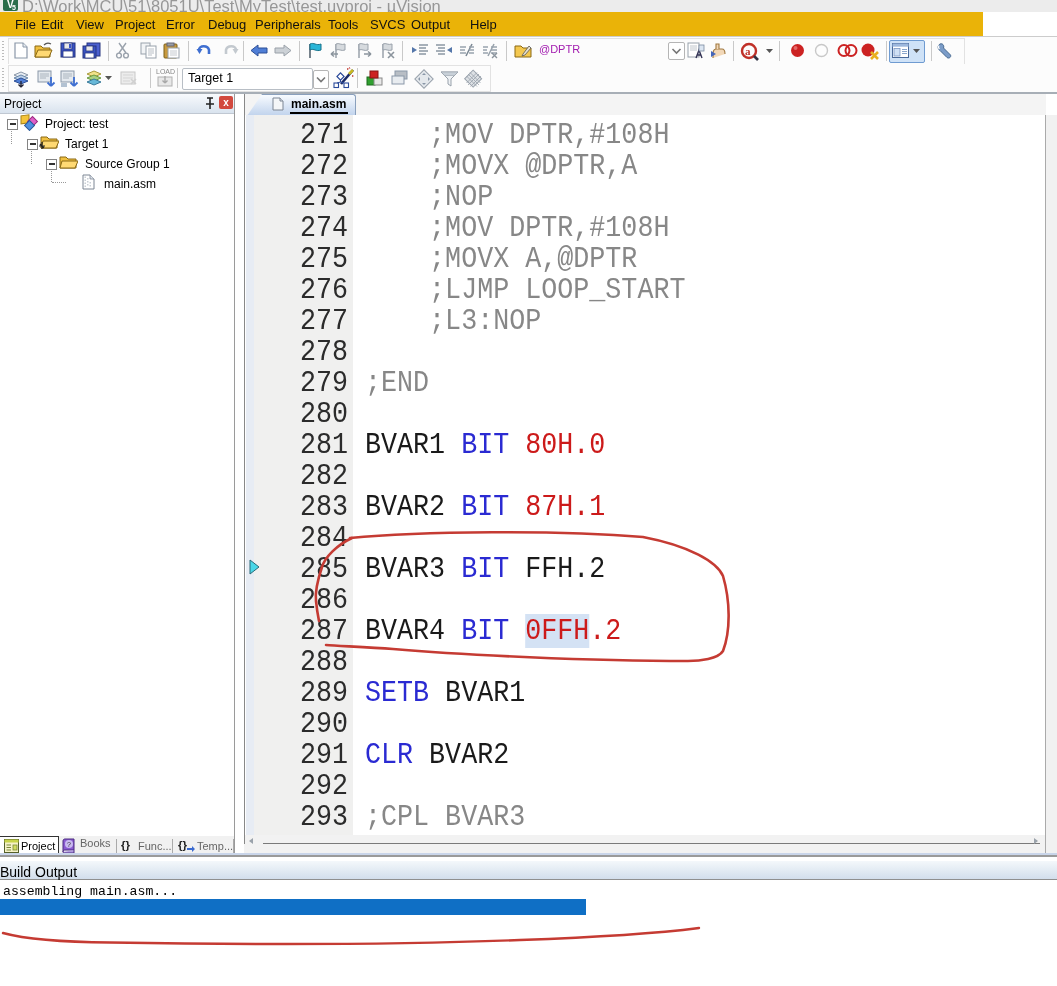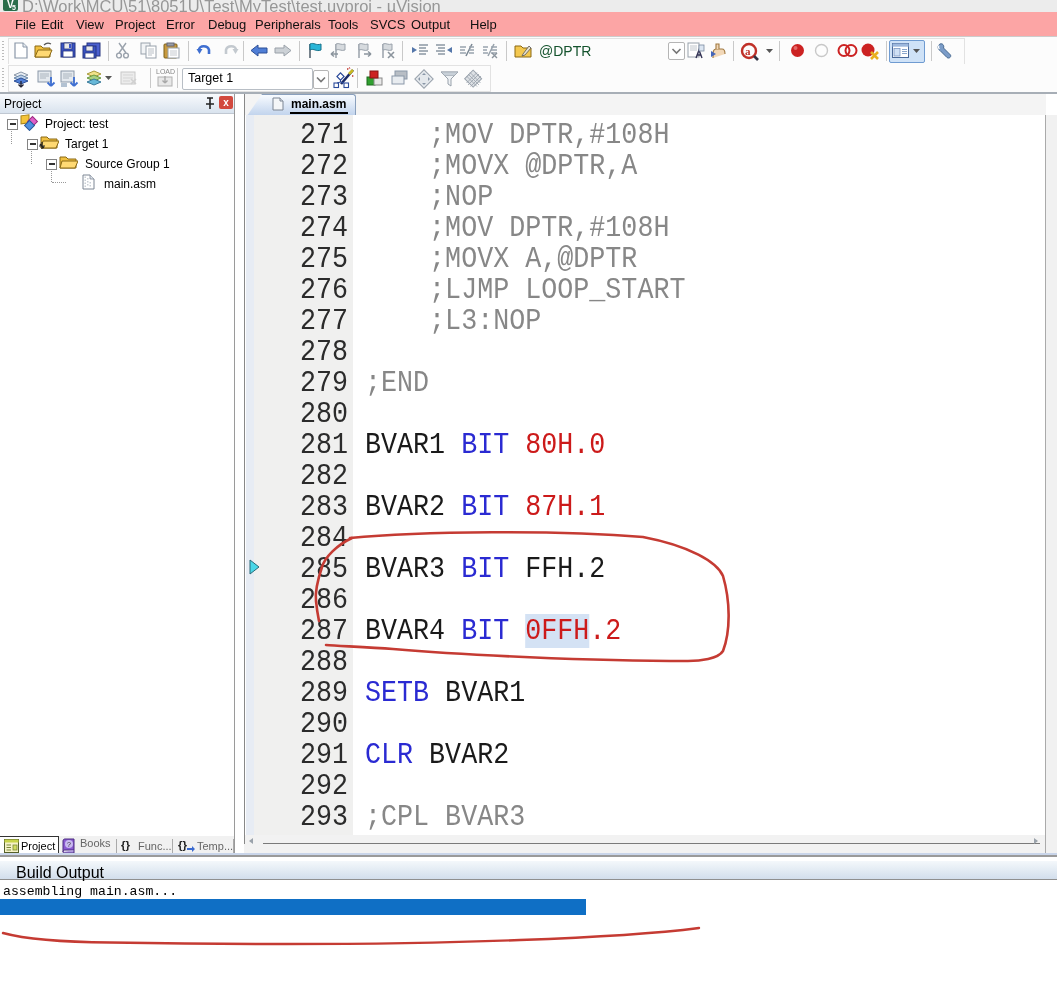--- a/index.html
+++ b/index.html
@@ -21,21 +21,21 @@
 
 <div class="abs" style="left:0;top:0;width:1057px;height:12px;background:#ececec;overflow:hidden;">
   <svg class="abs" style="left:3px;top:-3px" width="16" height="15" viewBox="0 0 16 15">
     <rect x="0" y="0" width="15" height="14" rx="2" fill="#2a6e4b"></rect>
     <text x="4" y="11" font-size="10" font-weight="bold" fill="#fff" font-family="Liberation Sans">V</text>
     <text x="9" y="13" font-size="7" font-weight="bold" fill="#fff" font-family="Liberation Sans">5</text>
   </svg>
   <div class="abs" style="left:22px;top:-3px;font-size:16.5px;color:#979797;white-space:nowrap;">D:\Work\MCU\51\8051U\Test\MyTest\test.uvproj - µVision</div>
 </div>
 
-<div class="abs" style="left:0;top:12px;width:1057px;height:24px;background:#fca5a5;font-size:13px;color:#111;">
+<div class="abs" style="left:0;top:12px;width:983px;height:24px;background:#eab308;font-size:13px;color:#111;">
   <span class="abs" style="left:15px;top:5px">File</span>
   <span class="abs" style="left:41px;top:5px">Edit</span>
   <span class="abs" style="left:76px;top:5px">View</span>
   <span class="abs" style="left:115px;top:5px">Project</span>
   <span class="abs" style="left:166px;top:5px">Error</span>
   <span class="abs" style="left:208px;top:5px">Debug</span>
   <span class="abs" style="left:255px;top:5px">Peripherals</span>
   <span class="abs" style="left:328px;top:5px">Tools</span>
   <span class="abs" style="left:370px;top:5px">SVCS</span>
   <span class="abs" style="left:411px;top:5px">Output</span>
@@ -152,21 +152,21 @@
       <path d="M2 5 L7 5 M2 8 L6 8 M2 11 L7 11"></path>
       <path d="M10 5 L16 5 M10 8 L16 8 M10 11 L16 11"></path>
     </g>
     <path d="M11 11 L16 16 M16 11 L11 16" stroke="#8b949d" stroke-width="1.4"></path>
   </svg>
 <div class="sep1" style="left:506px"></div>
 <svg class="ticon" style="left:514px" width="19" height="17" viewBox="0 0 19 17">
     <path d="M1 4 L7 4 L9 6 L17 6 L17 15 L1 15 Z" fill="#f4c84f" stroke="#8a6914"></path>
     <path d="M9 12 L15 4 L17 6 L11 13 L8 14 Z" fill="#e8e2d2" stroke="#555" stroke-width=".8"></path>
   </svg>
-<div class="abs" style="left:539px;top:43px;font-size:14px;color:#14532d;">@DPTR</div>
+<div class="abs" style="left:539px;top:43px;font-size:11px;color:#a21caf;">@DPTR</div>
 <div class="abs" style="left:668px;top:42px;width:15px;height:16px;background:#fff;border:1px solid #b5b5b5;border-radius:2px;"><svg width="15" height="16" viewBox="0 0 15 16">
       <path d="M3.5 6 L7.5 10 L11.5 6" fill="none" stroke="#777" stroke-width="1.6"></path>
     </svg></div>
 <svg class="ticon" style="left:687px" width="18" height="18" viewBox="0 0 18 18">
     <rect x="1" y="1" width="11" height="14" fill="#fff" stroke="#98a1ab"></rect>
     <g stroke="#c0c6cc" stroke-width="1">
       <path d="M3 4 L10 4 M3 6 L10 6 M3 8 L10 8"></path>
     </g>
     <path d="M9 16 L12 8 L15 16 M10.5 13 L13.5 13" stroke="#335" stroke-width="1.4" fill="none"></path>
     <rect x="12" y="3" width="5" height="6" fill="#dce6f2" stroke="#7a8aa0" stroke-width=".8"></rect>
@@ -492,20 +492,20 @@
   </svg>
 
 <div class="abs" style="left:1045px;top:115px;width:12px;height:741px;background:#f1f1f1;border-left:1px solid #aaa;"></div>
 
 <div class="abs" style="left:0;top:853px;width:1057px;height:2px;background:#c9d5ea;"></div>
 <div class="abs" style="left:0;top:855px;width:1057px;height:1.5px;background:#9a9a9a;"></div>
 <div class="abs" style="left:0;top:856.5px;width:1057px;height:4.5px;background:#ffffff;"></div>
 
 <div class="abs" style="left:0;top:861px;width:1057px;height:125px;background:#fff;">
   <div class="abs" style="left:0;top:0;width:1057px;height:18px;background:linear-gradient(#f4f8fb,#d2deec);border-bottom:1px solid #8f8f8f;">
-    <span style="position:absolute;left:16px;top:3px;font-size:16px;color:#000;">Build Output</span>
+    <span style="position:absolute;left:0;top:3px;font-size:14px;color:#000;">Build Output</span>
   </div>
   <div class="mono abs" style="left:3px;top:23px;font-size:13.2px;color:#000;white-space:pre;">assembling main.asm...</div>
   <div class="abs" style="left:0;top:38px;width:586px;height:15.5px;background:#0f6fc5;"></div>
   <svg class="abs" style="left:0;top:60px" width="720" height="30" viewBox="0 0 720 30">
     <path d="M 3 12 C 25 18, 55 21, 110 21.5 C 260 24, 420 23, 520 19 C 590 16.5, 660 12, 699 7" fill="none" stroke="#c53b33" stroke-width="2.4" stroke-linecap="round"></path>
   </svg>
 </div>
 
 </body></html>

